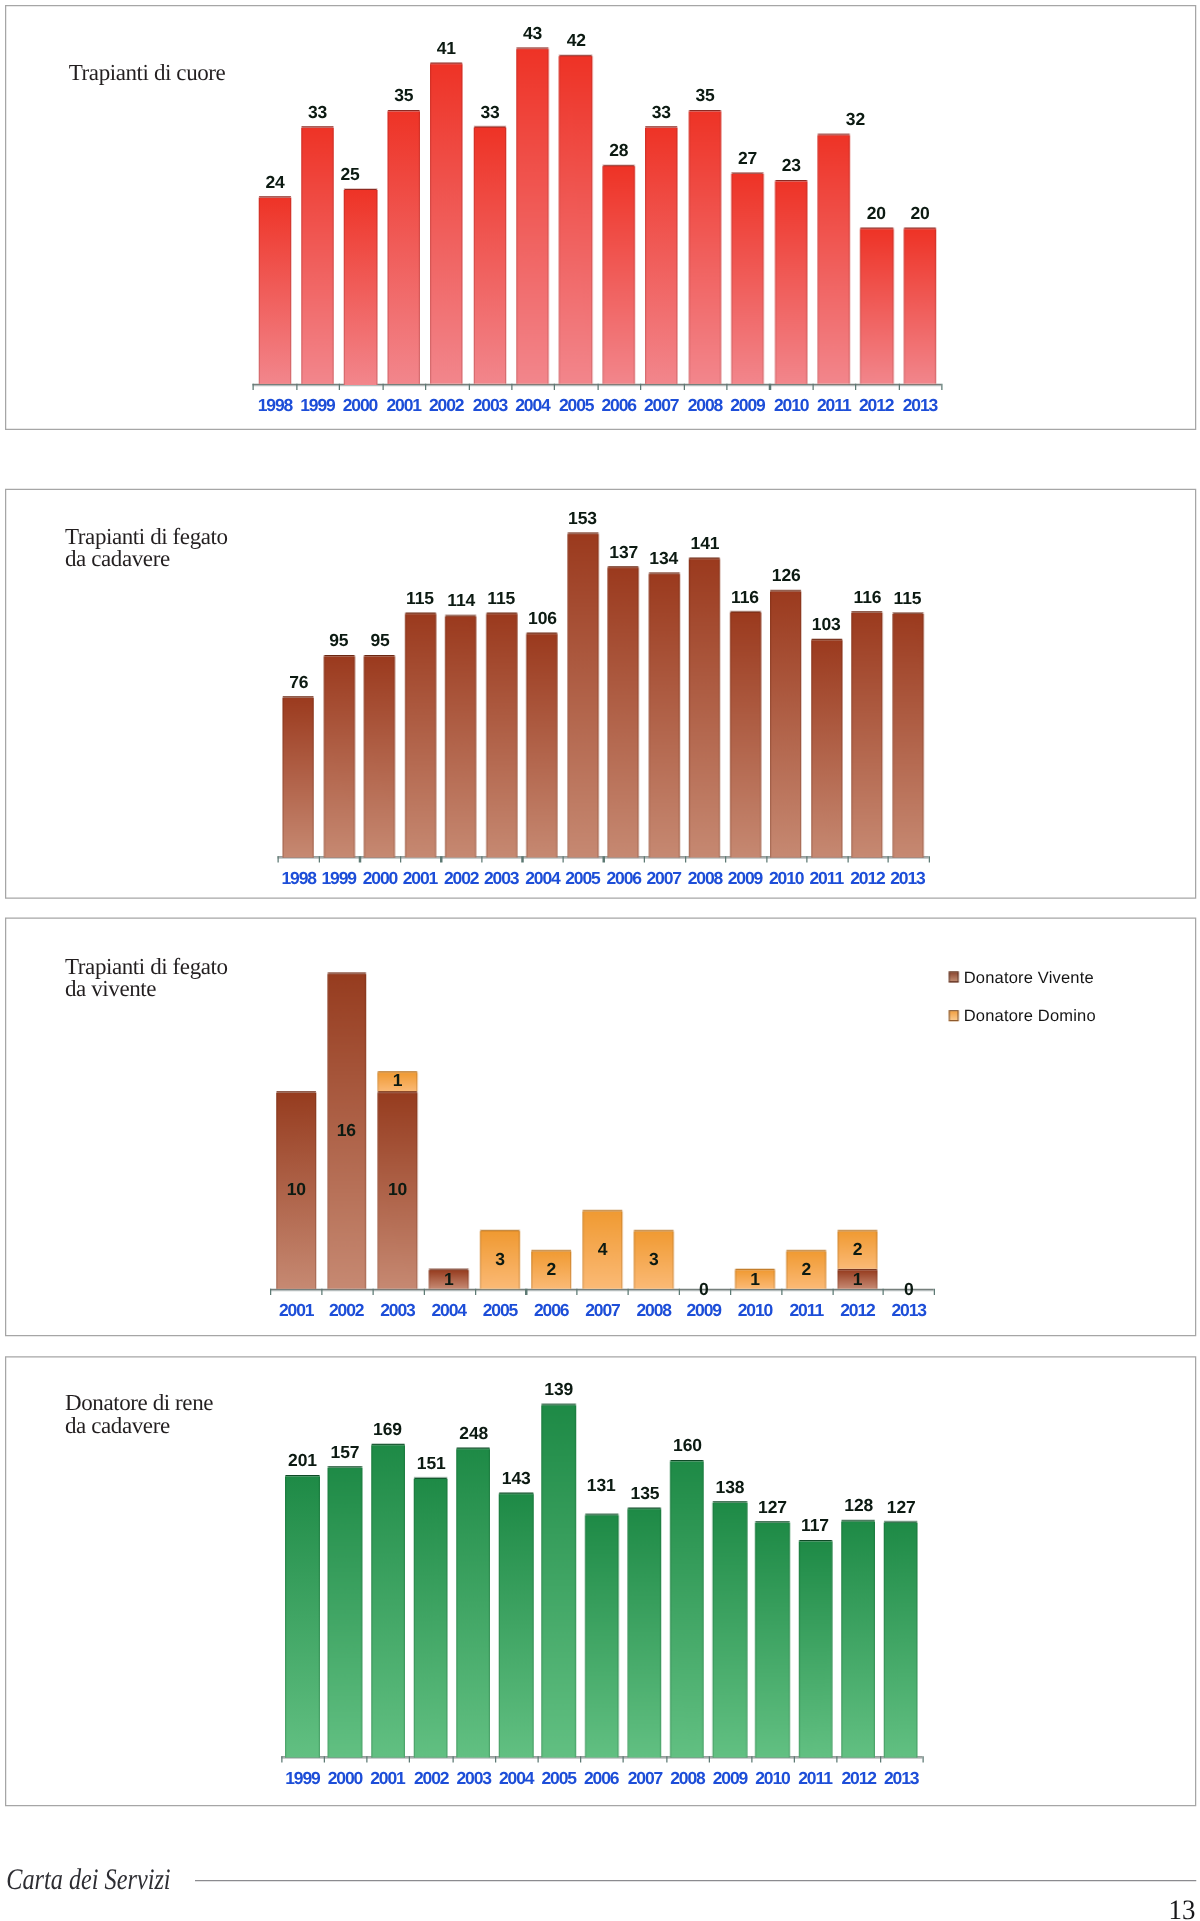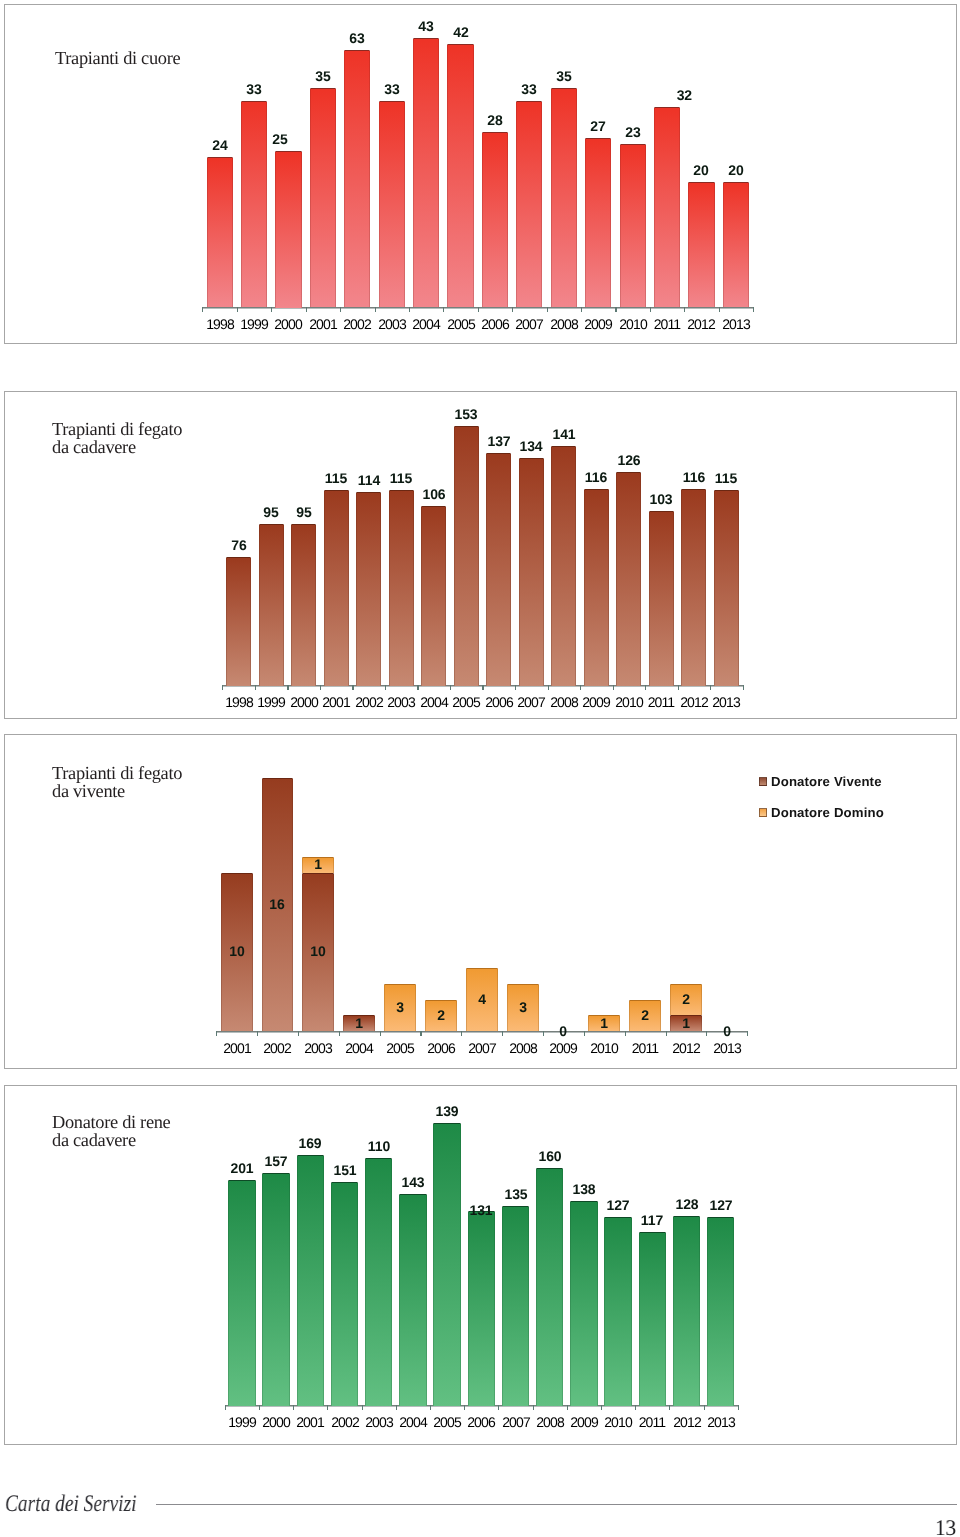--- a/index.html
+++ b/index.html
@@ -6,25 +6,25 @@
   body{width:960px;height:1537px;background:#ffffff;font-family:"Liberation Serif",serif;position:relative;overflow:hidden;
        -webkit-font-smoothing:antialiased;text-rendering:geometricPrecision;}
   .page{position:absolute;left:0;top:0;width:960px;height:1537px;}
   .panel{position:absolute;border:1px solid #a6a6a6;background:#fff;box-sizing:border-box;}
   .pinner{position:absolute;overflow:hidden;}
   .ctitle{position:absolute;will-change:transform;font-family:"Liberation Serif",serif;font-size:18.4px;letter-spacing:-0.32px;
           color:#231f20;line-height:17.9px;white-space:pre-line;}
   .bar{position:absolute;box-sizing:border-box;}
   .vlabel{position:absolute;will-change:transform;font-family:"Liberation Sans",sans-serif;font-weight:bold;font-size:14px;
           letter-spacing:-0.1px;color:#0c1a12;text-align:center;line-height:13.5px;}
-  .xlabel{position:absolute;will-change:transform;font-family:"Liberation Sans",sans-serif;font-weight:normal;font-size:14px;
-          letter-spacing:-0.885px;color:#000000;text-align:center;line-height:13.5px;}
+  .xlabel{position:absolute;will-change:transform;font-family:"Liberation Sans",sans-serif;font-weight:bold;font-size:14px;
+          letter-spacing:-0.885px;color:#1d4ed8;text-align:center;line-height:13.5px;}
   .axis{position:absolute;background:#767f7c;height:1px;box-shadow:0 1px 0 0 rgba(150,160,160,0.70);}
   .tick{position:absolute;background:#5d7a74;width:1.1px;}
-  .legend-item{position:absolute;will-change:transform;font-family:"Liberation Sans",sans-serif;font-weight:bold;font-size:13.2px;
+  .legend-item{position:absolute;will-change:transform;font-family:"Liberation Sans",sans-serif;font-weight:normal;font-size:13.2px;
                letter-spacing:0.15px;color:#141414;white-space:nowrap;line-height:13px;}
   .legend-sw{position:absolute;width:8.6px;height:8.5px;box-sizing:border-box;border:0.8px solid rgba(60,30,20,0.55);}
   .footer-text{position:absolute;will-change:transform;font-family:"Liberation Serif",serif;font-style:italic;font-size:23.8px;
                line-height:23.8px;color:#2e2e33;transform:scaleX(0.815);transform-origin:0 0;white-space:nowrap;}
   .footer-rule{position:absolute;height:1px;background:#8b8b8f;}
   .pageno{position:absolute;will-change:transform;font-family:"Liberation Serif",serif;font-size:22.4px;line-height:22.4px;
           color:#17171a;transform:scaleX(0.96);transform-origin:100% 0;white-space:nowrap;text-align:right;}
 </style>
 </head>
 <body>
@@ -59,21 +59,21 @@
         <div class="bar" style="left:236.93px;top:96.59px;width:26.2px;height:206.91px;background:linear-gradient(to bottom,#ee3326,#f2868c);border-top:1px solid #8c2a22;border-left:1px solid rgba(110,25,20,0.20);border-right:1px solid rgba(110,25,20,0.20);"></div>
         <div class="vlabel" style="left:225.03px;top:78.59px;width:50px;">33</div>
         <div class="xlabel" style="left:259.45000000000005px;top:314.1px;width:50px;">2000</div>
         <div class="bar" style="left:271.35px;top:146.75px;width:26.2px;height:156.75px;background:linear-gradient(to bottom,#ee3326,#f2868c);border-top:1px solid #8c2a22;border-left:1px solid rgba(110,25,20,0.20);border-right:1px solid rgba(110,25,20,0.20);"></div>
         <div class="vlabel" style="left:251px;top:128.75px;width:50px;">25</div>
         <div class="xlabel" style="left:293.87px;top:314.1px;width:50px;">2001</div>
         <div class="bar" style="left:305.77px;top:84.05000000000001px;width:26.2px;height:219.45px;background:linear-gradient(to bottom,#ee3326,#f2868c);border-top:1px solid #8c2a22;border-left:1px solid rgba(110,25,20,0.20);border-right:1px solid rgba(110,25,20,0.20);"></div>
         <div class="vlabel" style="left:293.87px;top:66.05000000000001px;width:50px;">35</div>
         <div class="xlabel" style="left:328.29px;top:314.1px;width:50px;">2002</div>
         <div class="bar" style="left:340.19px;top:46.43000000000001px;width:26.2px;height:257.07px;background:linear-gradient(to bottom,#ee3326,#f2868c);border-top:1px solid #8c2a22;border-left:1px solid rgba(110,25,20,0.20);border-right:1px solid rgba(110,25,20,0.20);"></div>
-        <div class="vlabel" style="left:328.29px;top:28.430000000000007px;width:50px;">63</div>
+        <div class="vlabel" style="left:328.29px;top:28.430000000000007px;width:50px;">41</div>
         <div class="xlabel" style="left:362.71000000000004px;top:314.1px;width:50px;">2003</div>
         <div class="bar" style="left:374.61px;top:96.59px;width:26.2px;height:206.91px;background:linear-gradient(to bottom,#ee3326,#f2868c);border-top:1px solid #8c2a22;border-left:1px solid rgba(110,25,20,0.20);border-right:1px solid rgba(110,25,20,0.20);"></div>
         <div class="vlabel" style="left:362.71000000000004px;top:78.59px;width:50px;">33</div>
         <div class="xlabel" style="left:397.13px;top:314.1px;width:50px;">2004</div>
         <div class="bar" style="left:409.03px;top:33.89000000000004px;width:26.2px;height:269.60999999999996px;background:linear-gradient(to bottom,#ee3326,#f2868c);border-top:1px solid #8c2a22;border-left:1px solid rgba(110,25,20,0.20);border-right:1px solid rgba(110,25,20,0.20);"></div>
         <div class="vlabel" style="left:397.13px;top:15.890000000000043px;width:50px;">43</div>
         <div class="xlabel" style="left:431.55000000000007px;top:314.1px;width:50px;">2005</div>
         <div class="bar" style="left:443.45000000000005px;top:40.160000000000025px;width:26.2px;height:263.34px;background:linear-gradient(to bottom,#ee3326,#f2868c);border-top:1px solid #8c2a22;border-left:1px solid rgba(110,25,20,0.20);border-right:1px solid rgba(110,25,20,0.20);"></div>
         <div class="vlabel" style="left:431.55000000000007px;top:22.160000000000025px;width:50px;">42</div>
         <div class="xlabel" style="left:465.97px;top:314.1px;width:50px;">2006</div>
@@ -265,30 +265,30 @@
         <div class="bar" style="left:258.3px;top:87.9259999999999px;width:27.6px;height:232.674px;background:linear-gradient(to bottom,#1e8a46,#62c082);border-top:1px solid #0e4a26;border-left:1px solid rgba(15,70,35,0.20);border-right:1px solid rgba(15,70,35,0.20);"></div>
         <div class="vlabel" style="left:247.10000000000002px;top:69.9259999999999px;width:50px;">157</div>
         <div class="xlabel" style="left:281.3px;top:331.19999999999993px;width:50px;">2001</div>
         <div class="bar" style="left:292.5px;top:70.14199999999991px;width:27.6px;height:250.458px;background:linear-gradient(to bottom,#1e8a46,#62c082);border-top:1px solid #0e4a26;border-left:1px solid rgba(15,70,35,0.20);border-right:1px solid rgba(15,70,35,0.20);"></div>
         <div class="vlabel" style="left:281.3px;top:52.14199999999991px;width:50px;">169</div>
         <div class="xlabel" style="left:315.5px;top:331.19999999999993px;width:50px;">2002</div>
         <div class="bar" style="left:326.7px;top:96.8179999999999px;width:27.6px;height:223.782px;background:linear-gradient(to bottom,#1e8a46,#62c082);border-top:1px solid #0e4a26;border-left:1px solid rgba(15,70,35,0.20);border-right:1px solid rgba(15,70,35,0.20);"></div>
         <div class="vlabel" style="left:315.5px;top:78.8179999999999px;width:50px;">151</div>
         <div class="xlabel" style="left:349.70000000000005px;top:331.19999999999993px;width:50px;">2003</div>
         <div class="bar" style="left:360.90000000000003px;top:73.10599999999991px;width:27.6px;height:247.494px;background:linear-gradient(to bottom,#1e8a46,#62c082);border-top:1px solid #0e4a26;border-left:1px solid rgba(15,70,35,0.20);border-right:1px solid rgba(15,70,35,0.20);"></div>
-        <div class="vlabel" style="left:349.70000000000005px;top:55.10599999999991px;width:50px;">110</div>
+        <div class="vlabel" style="left:349.70000000000005px;top:55.10599999999991px;width:50px;">248</div>
         <div class="xlabel" style="left:383.90000000000003px;top:331.19999999999993px;width:50px;">2004</div>
         <div class="bar" style="left:395.1px;top:108.67399999999992px;width:27.6px;height:211.926px;background:linear-gradient(to bottom,#1e8a46,#62c082);border-top:1px solid #0e4a26;border-left:1px solid rgba(15,70,35,0.20);border-right:1px solid rgba(15,70,35,0.20);"></div>
         <div class="vlabel" style="left:383.90000000000003px;top:90.67399999999992px;width:50px;">143</div>
         <div class="xlabel" style="left:418.1px;top:331.19999999999993px;width:50px;">2005</div>
         <div class="bar" style="left:429.3px;top:37.5379999999999px;width:27.6px;height:283.062px;background:linear-gradient(to bottom,#1e8a46,#62c082);border-top:1px solid #0e4a26;border-left:1px solid rgba(15,70,35,0.20);border-right:1px solid rgba(15,70,35,0.20);"></div>
         <div class="vlabel" style="left:418.1px;top:19.537999999999897px;width:50px;">139</div>
         <div class="xlabel" style="left:452.3px;top:331.19999999999993px;width:50px;">2006</div>
         <div class="bar" style="left:463.5px;top:126.45799999999991px;width:27.6px;height:194.142px;background:linear-gradient(to bottom,#1e8a46,#62c082);border-top:1px solid #0e4a26;border-left:1px solid rgba(15,70,35,0.20);border-right:1px solid rgba(15,70,35,0.20);"></div>
-        <div class="vlabel" style="left:452.3px;top:119px;width:50px;">131</div>
+        <div class="vlabel" style="left:452.3px;top:97px;width:50px;">131</div>
         <div class="xlabel" style="left:486.50000000000006px;top:331.19999999999993px;width:50px;">2007</div>
         <div class="bar" style="left:497.70000000000005px;top:120.52999999999992px;width:27.6px;height:200.07px;background:linear-gradient(to bottom,#1e8a46,#62c082);border-top:1px solid #0e4a26;border-left:1px solid rgba(15,70,35,0.20);border-right:1px solid rgba(15,70,35,0.20);"></div>
         <div class="vlabel" style="left:486.50000000000006px;top:102.52999999999992px;width:50px;">135</div>
         <div class="xlabel" style="left:520.7px;top:331.19999999999993px;width:50px;">2008</div>
         <div class="bar" style="left:531.9000000000001px;top:83.4799999999999px;width:27.6px;height:237.12px;background:linear-gradient(to bottom,#1e8a46,#62c082);border-top:1px solid #0e4a26;border-left:1px solid rgba(15,70,35,0.20);border-right:1px solid rgba(15,70,35,0.20);"></div>
         <div class="vlabel" style="left:520.7px;top:65.4799999999999px;width:50px;">160</div>
         <div class="xlabel" style="left:554.9000000000001px;top:331.19999999999993px;width:50px;">2009</div>
         <div class="bar" style="left:566.1000000000001px;top:116.08399999999992px;width:27.6px;height:204.516px;background:linear-gradient(to bottom,#1e8a46,#62c082);border-top:1px solid #0e4a26;border-left:1px solid rgba(15,70,35,0.20);border-right:1px solid rgba(15,70,35,0.20);"></div>
         <div class="vlabel" style="left:554.9000000000001px;top:98.08399999999992px;width:50px;">138</div>
         <div class="xlabel" style="left:589.1px;top:331.19999999999993px;width:50px;">2010</div>

